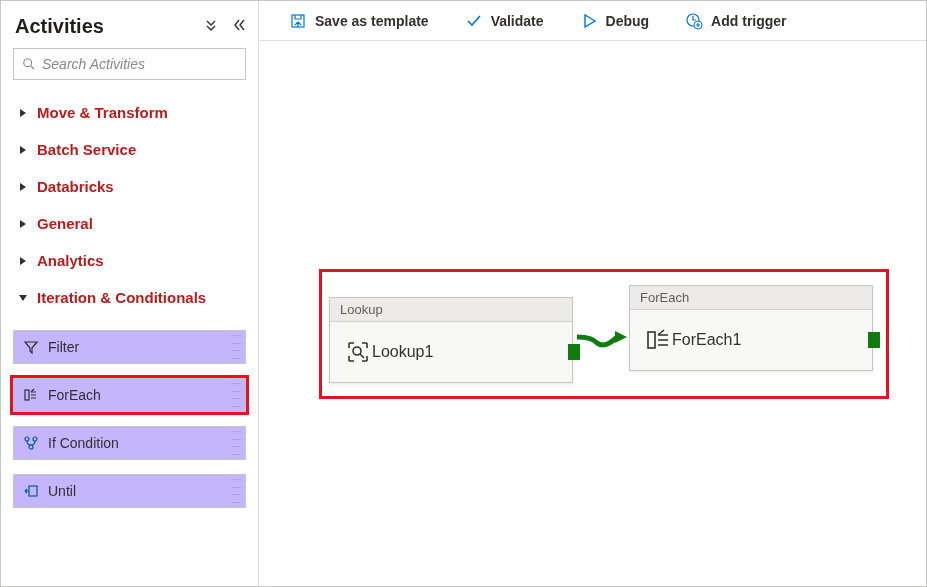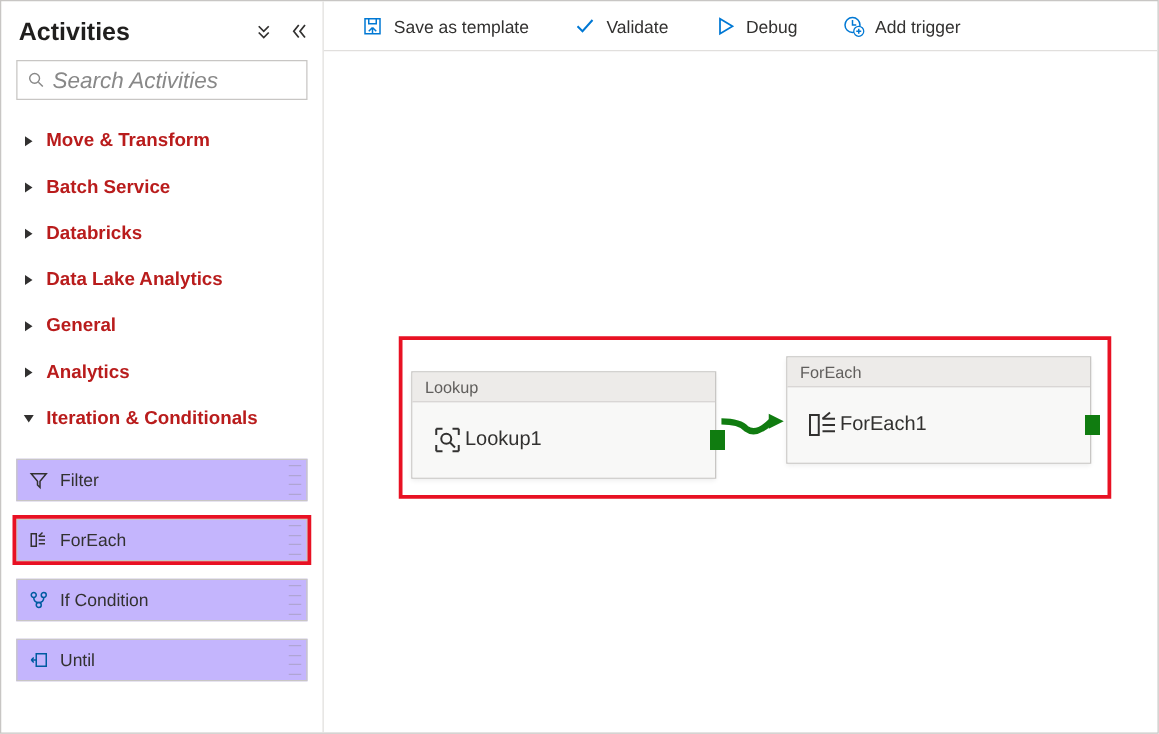--- a/index.html
+++ b/index.html
@@ -44,21 +44,21 @@
     height: 32px;
     padding: 0 8px;
     margin-bottom: 14px;
     color: #888;
   }
   .search-box svg { flex-shrink: 0; margin-right: 6px; }
   .search-input {
     border: none;
     outline: none;
     font-style: italic;
-    font-size: 18px;
+    font-size: 14px;
     color: #888;
     width: 100%;
     background: transparent;
   }
   .search-input::placeholder { color: #888; font-style: italic; }
   .category {
     display: flex;
     align-items: center;
     padding: 10px 2px;
     cursor: pointer;
@@ -107,20 +107,21 @@
     gap: 36px;
     padding: 0 30px;
   }
   .tool-btn {
     display: flex;
     align-items: center;
     gap: 8px;
     cursor: pointer;
     font-size: 14px;
     color: #323130;
+    font-weight: bold;
   }
   .tool-btn .ticon { display:inline-flex; width:18px; height:18px; align-items:center; justify-content:center; }
   .canvas {
     flex: 1;
     position: relative;
   }
   .highlight-box {
     position: absolute;
     border: 3px solid #e81123;
     left: 60px;
@@ -213,28 +214,20 @@
       </span>
     <span>Batch Service</span>
   </div>
   <div class="category">
     <span class="caret">
         <svg width="10" height="10" viewBox="0 0 10 10">
           <path d="M2 1 L8 5 L2 9 Z" fill="#323130"></path>
         </svg>
       </span>
     <span>Databricks</span>
-  </div>
-  <div class="category">
-    <span class="caret">
-        <svg width="10" height="10" viewBox="0 0 10 10">
-          <path d="M2 1 L8 5 L2 9 Z" fill="#323130"></path>
-        </svg>
-      </span>
-    <span>Data Lake Analytics</span>
   </div>
   <div class="category">
     <span class="caret">
         <svg width="10" height="10" viewBox="0 0 10 10">
           <path d="M2 1 L8 5 L2 9 Z" fill="#323130"></path>
         </svg>
       </span>
     <span>General</span>
   </div>
   <div class="category">

